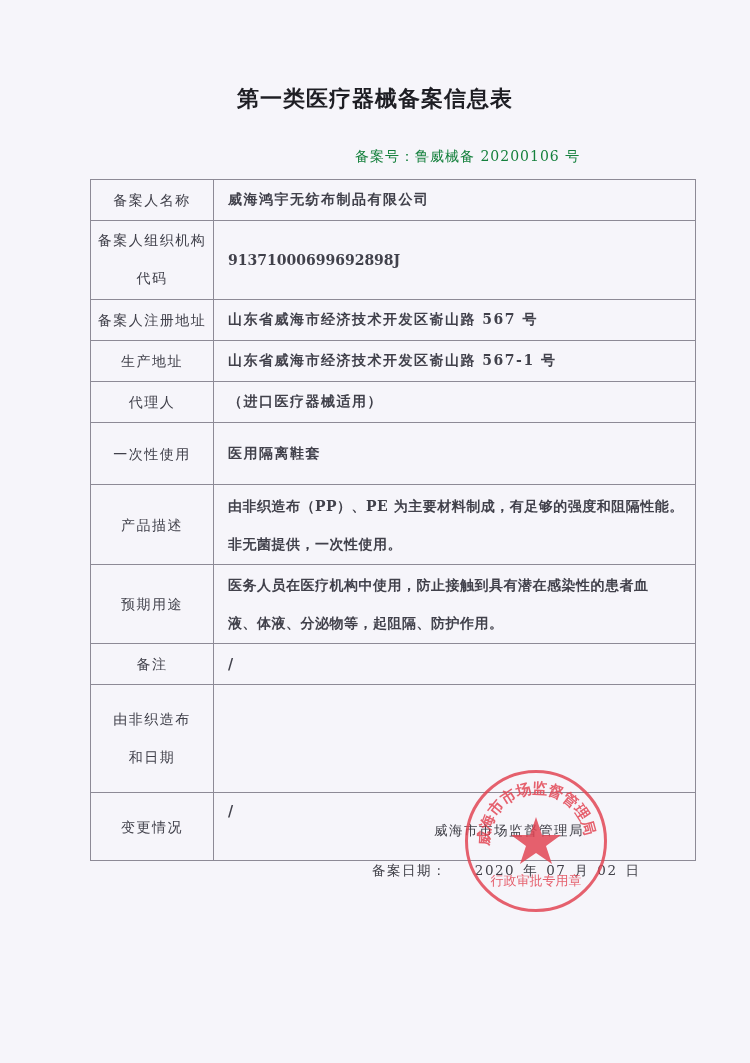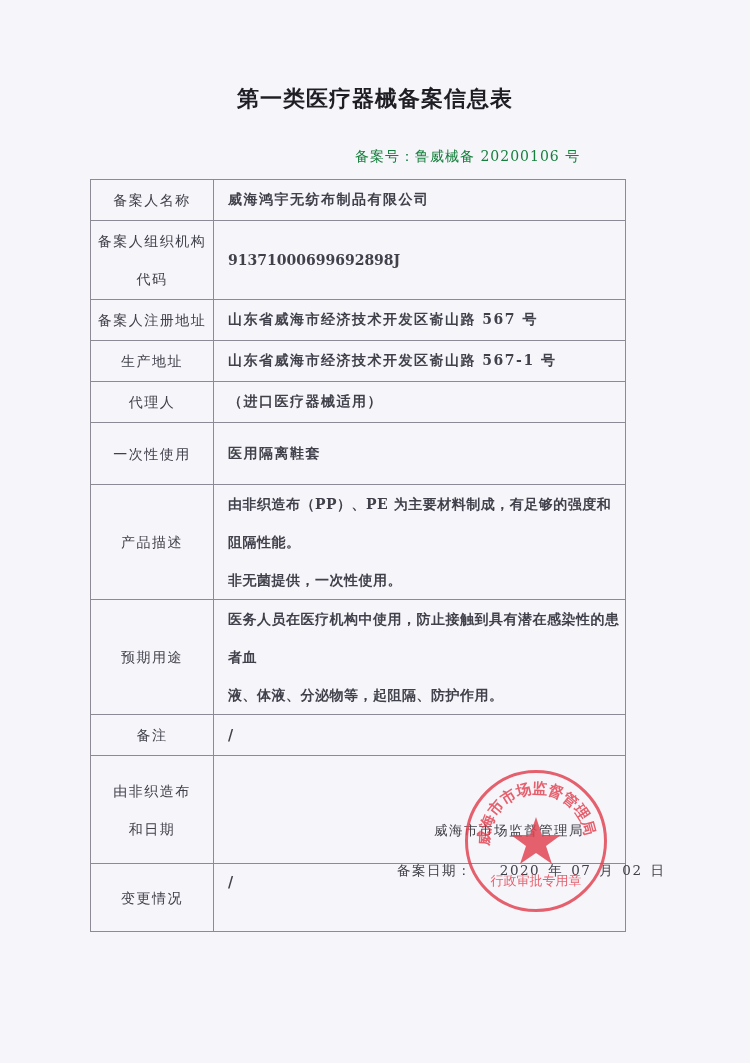--- a/index.html
+++ b/index.html
@@ -12,38 +12,38 @@
   .title {
     position: absolute; left: 0; width: 750px; top: 84px;
     text-align: center; font-family: "DejaVu Sans", "Liberation Sans", sans-serif;
     font-weight: bold; font-size: 22px; color: #1e1e24; letter-spacing: 1px;
   }
   .record-no {
     position: absolute; left: 355px; top: 148px; font-size: 14px; color: #15803d;
     letter-spacing: 1px;
   }
   table.info {
-    position: absolute; left: 90px; top: 179px; width: 536px;
+    position: absolute; left: 90px; top: 179px; width: 606px;
     border-collapse: collapse; table-layout: fixed;
   }
   table.info td {
     border: 1.3px solid #8d8a96; padding: 0; font-size: 14px; color: #41414b;
     letter-spacing: 1.5px;
   }
   table.info td.label { width: 122px; text-align: center; line-height: 40px; }
   table.info td.value { padding-left: 14px; font-weight: bold; }
-  .lbl2 { line-height: 38px !important; }
+  .lbl2 { line-height: 38px !important; font-family: Liberation Serif, serif; }
   .ml { line-height: 38px; }
   .stamp {
     position: absolute; left: 465px; top: 770px; width: 136px; height: 136px;
     border-radius: 50%; border: 3px solid #e2404f; opacity: 0.82;
   }
   .stamp svg { position: absolute; left: 0; top: 0; }
   .issuer { position: absolute; left: 434px; top: 822px; font-size: 13.5px; letter-spacing: 1.5px; color: #404048; }
-  .date { position: absolute; left: 397px; top: 862px; font-size: 13.5px; letter-spacing: 1.5px; color: #404048; text-align: center; }
+  .date { position: absolute; left: 372px; top: 862px; font-size: 13.5px; letter-spacing: 1.5px; color: #404048; text-align: center; }
   .date span { margin-right: 8px; }
 </style>
 </head>
 <body>
 
 <div class="title">第一类医疗器械备案信息表</div>
 <div class="record-no">
   <span>备案号：</span><span>鲁威械备 20200106 号</span>
 </div>
 

